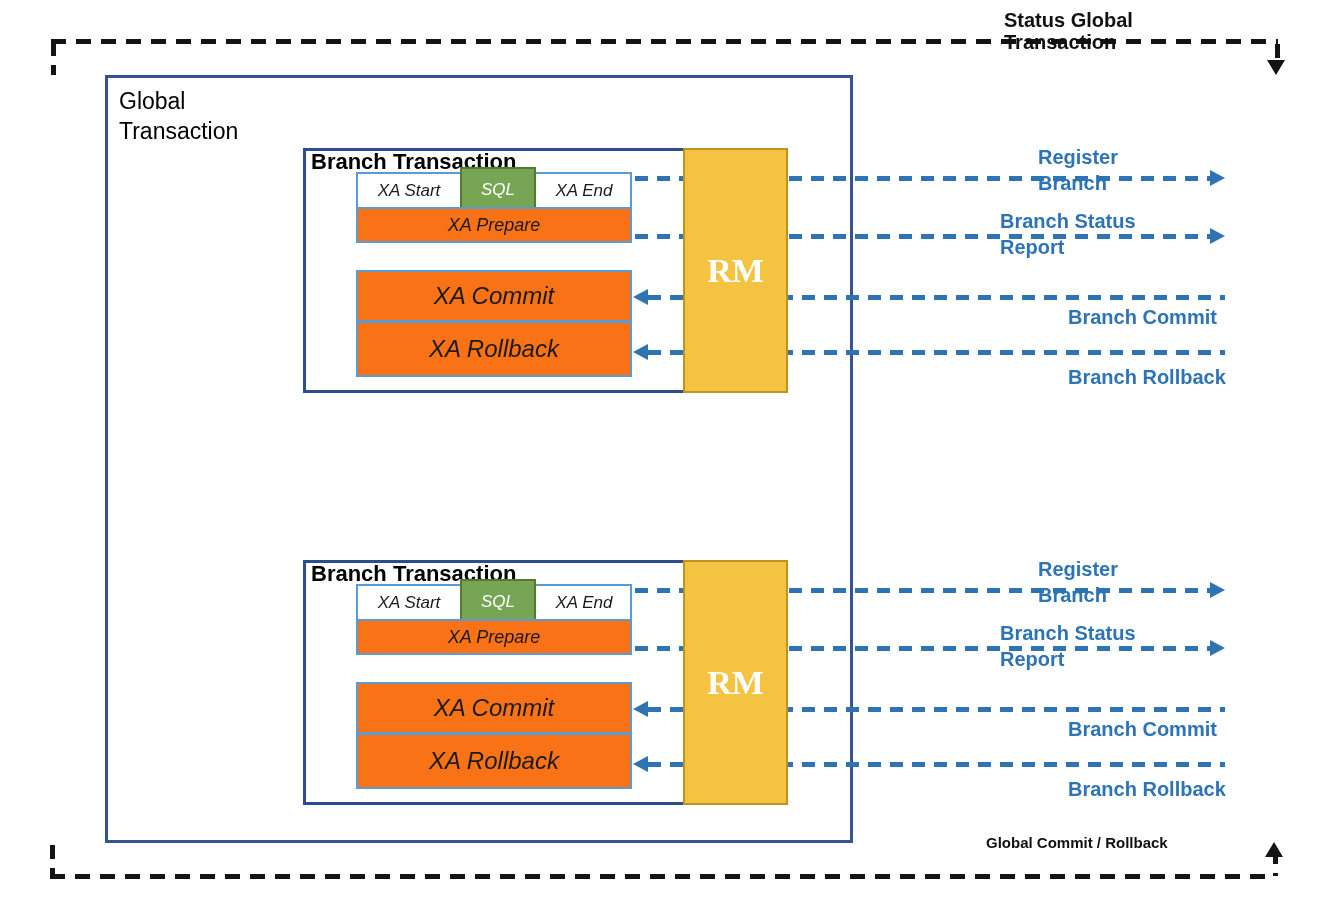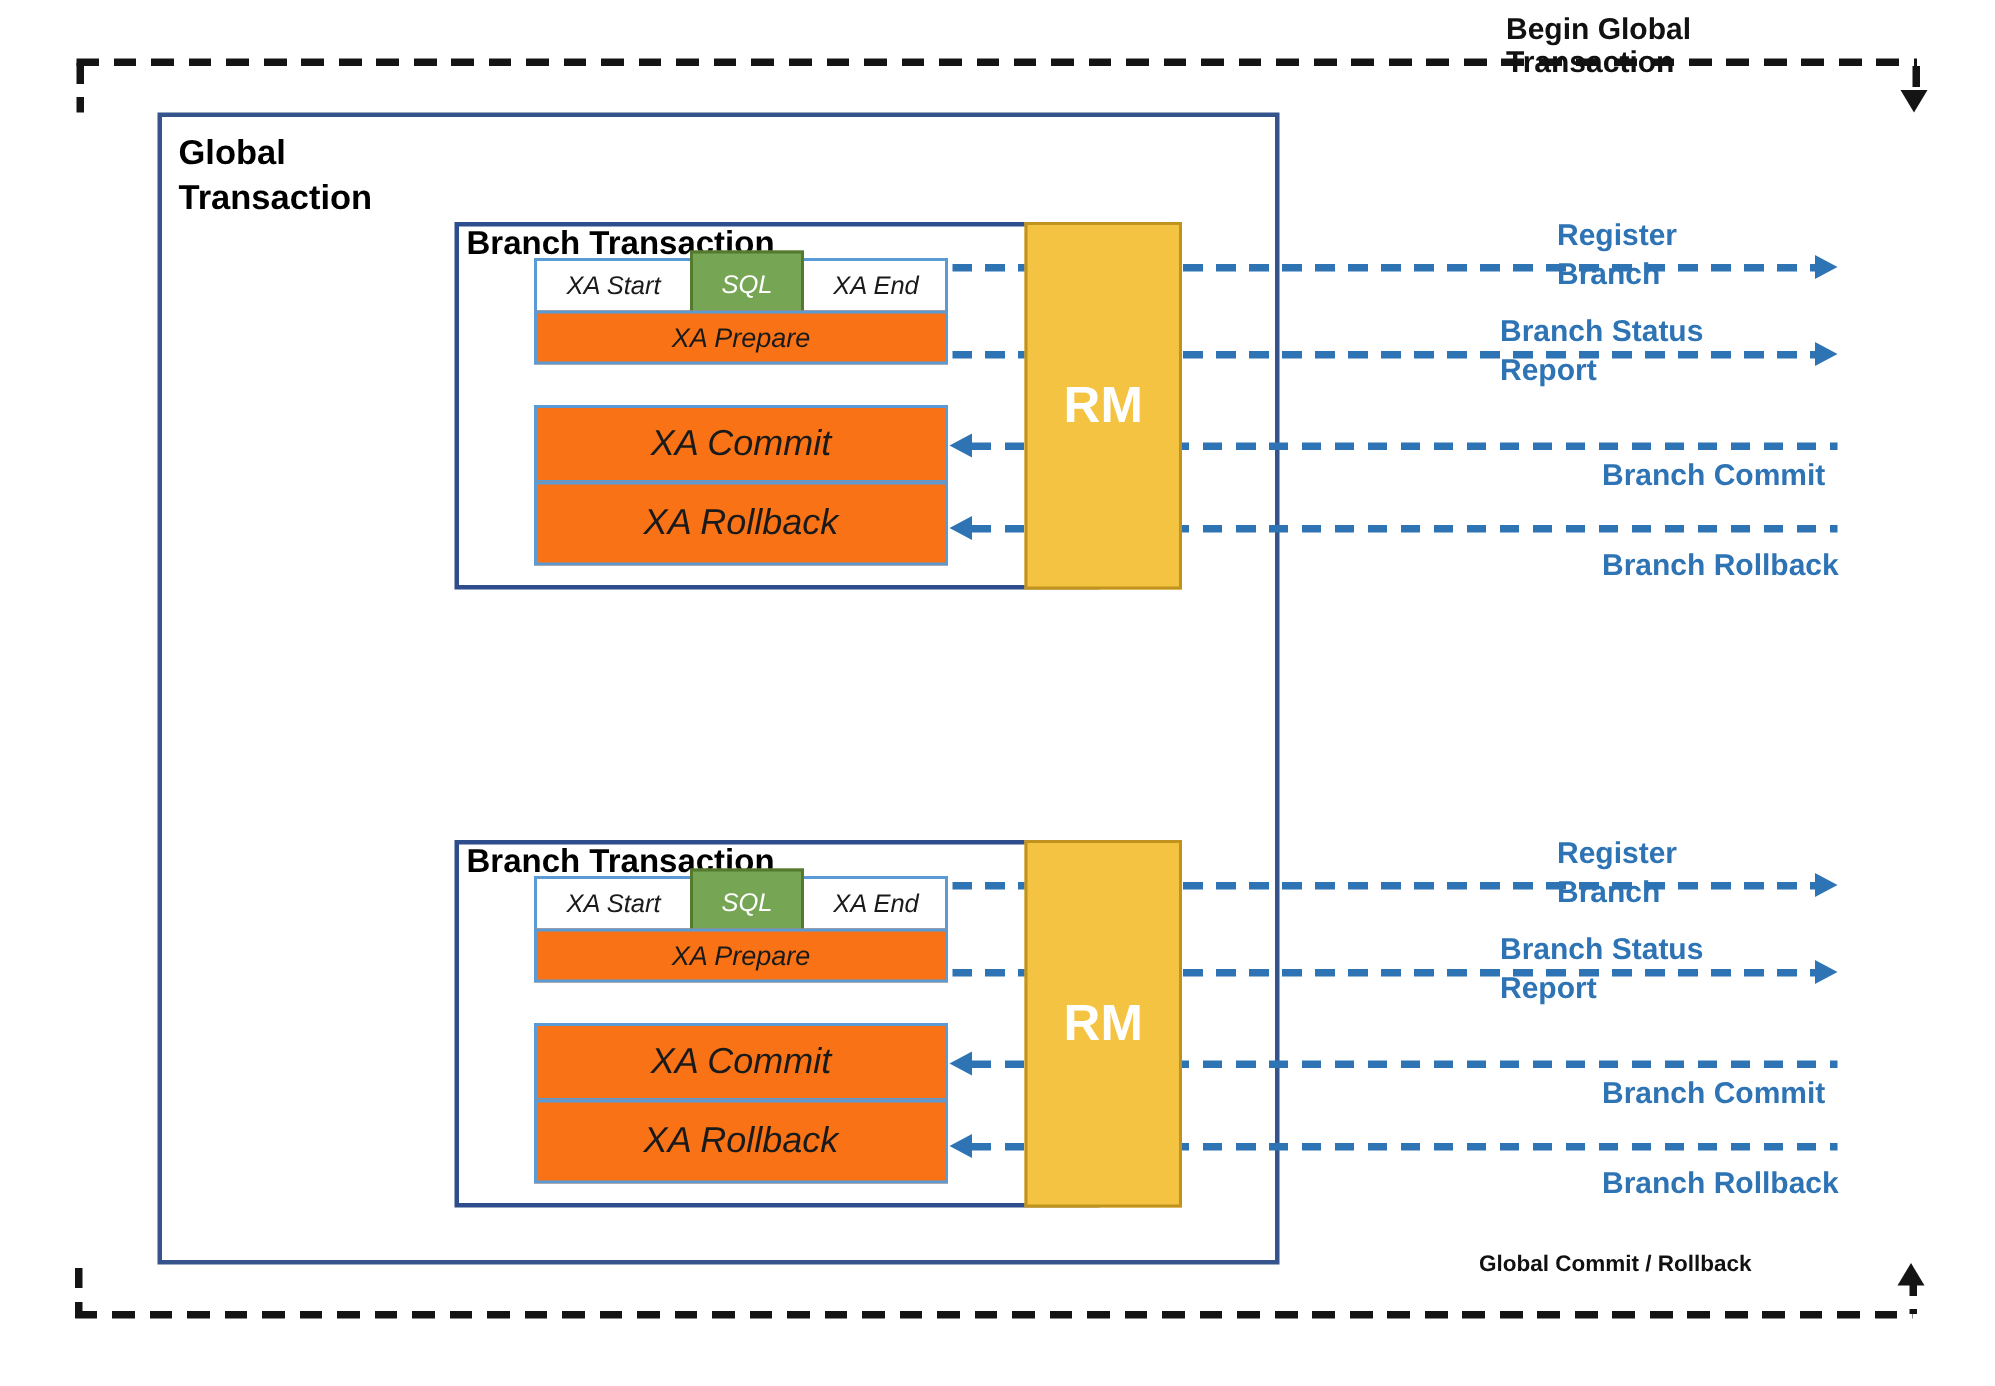--- a/index.html
+++ b/index.html
@@ -19,37 +19,37 @@
   .abs{position:absolute;}
 
   
   .bar{position:absolute;top:75px;width:105px;height:768px;background:var(--orange);
        border:2px solid var(--orange-border);display:flex;align-items:center;justify-content:center;
        color:#fff;font-weight:bold;font-size:40px;z-index:2;}
 
   
   .global-box{position:absolute;left:105px;top:75px;width:748px;height:768px;background:#fff;
        border:3px solid var(--slate);z-index:1;}
-  .global-title{position:absolute;left:119px;top:86px;width:170px;font-size:23px;font-weight:bold;
+  .global-title{position:absolute;left:119px;top:86px;width:170px;font-size:23px;font-weight:normal;
        line-height:30px;color:#000;z-index:5;}
 
   
   .branch{position:absolute;left:303px;width:430px;height:245px;z-index:3;}
   .branch-frame{position:absolute;left:0;top:0;right:0;bottom:0;border:3px solid var(--navy);}
   .branch-title{position:absolute;left:8px;top:1px;font-size:22px;font-weight:bold;color:#000;white-space:nowrap;}
   .stepbox{position:absolute;background:#fff;border:2px solid var(--lblue);}
   .steplabel{position:absolute;display:flex;align-items:center;justify-content:center;
        font-style:italic;font-size:17px;color:#1a1a1a;}
   .steplabel.boxed{background:#f97316;border:2px solid var(--lblue);}
   .steplabel.big{font-size:24px;}
   .sqlbox{position:absolute;background:var(--green);border:2px solid var(--green-border);
        display:flex;align-items:center;justify-content:center;color:#fff;font-style:italic;font-size:17px;}
   .rm{position:absolute;left:380px;top:0;width:105px;height:245px;background:var(--orange);
        border:2px solid var(--orange-border);display:flex;align-items:center;justify-content:center;
-       color:#fff;font-weight:bold;font-size:34px;}
+       color:#fff;font-weight:bold;font-size:34px;font-family:Liberation Serif, serif;}
 
   
   .arrow-line{position:absolute;height:5px;
        background:repeating-linear-gradient(90deg,var(--blue) 0 13px,transparent 13px 22px);}
   .arr-right{position:absolute;width:0;height:0;border-top:8px solid transparent;
        border-bottom:8px solid transparent;border-left:15px solid var(--blue);}
   .arr-left{position:absolute;width:0;height:0;border-top:8px solid transparent;
        border-bottom:8px solid transparent;border-right:15px solid var(--blue);}
   .msg{position:absolute;color:var(--blue);font-weight:bold;font-size:20px;line-height:26px;}
   .msg.one{white-space:nowrap;}
@@ -69,21 +69,21 @@
 </style>
 </head>
 <body>
 
 <div class="canvas">
 
   <div class="kdash-v abs" style="left:51px;top:42px;height:33px"></div>
   <div class="kdash-h abs" style="left:51px;top:39px;width:1227px"></div>
   <div class="kdash-v abs" style="left:1275px;top:44px;height:18px"></div>
   <div class="karr-down abs" style="left:1267px;top:60px"></div>
-  <div class="label-black label-begin">Begin Global Transaction</div>
+  <div class="label-black label-begin">Status Global Transaction</div>
 
   <div class="kdash-v abs" style="left:50px;top:845px;height:31px"></div>
   <div class="kdash-h abs" style="left:50px;top:874px;width:1225px"></div>
   <div class="kdash-v abs" style="left:1273px;top:850px;height:26px"></div>
   <div class="karr-up abs" style="left:1265px;top:842px"></div>
   <div class="label-black label-commit">Global Commit / Rollback</div>
 
 
   <div class="global-box"></div>
   <div class="global-title">Global Transaction</div>

